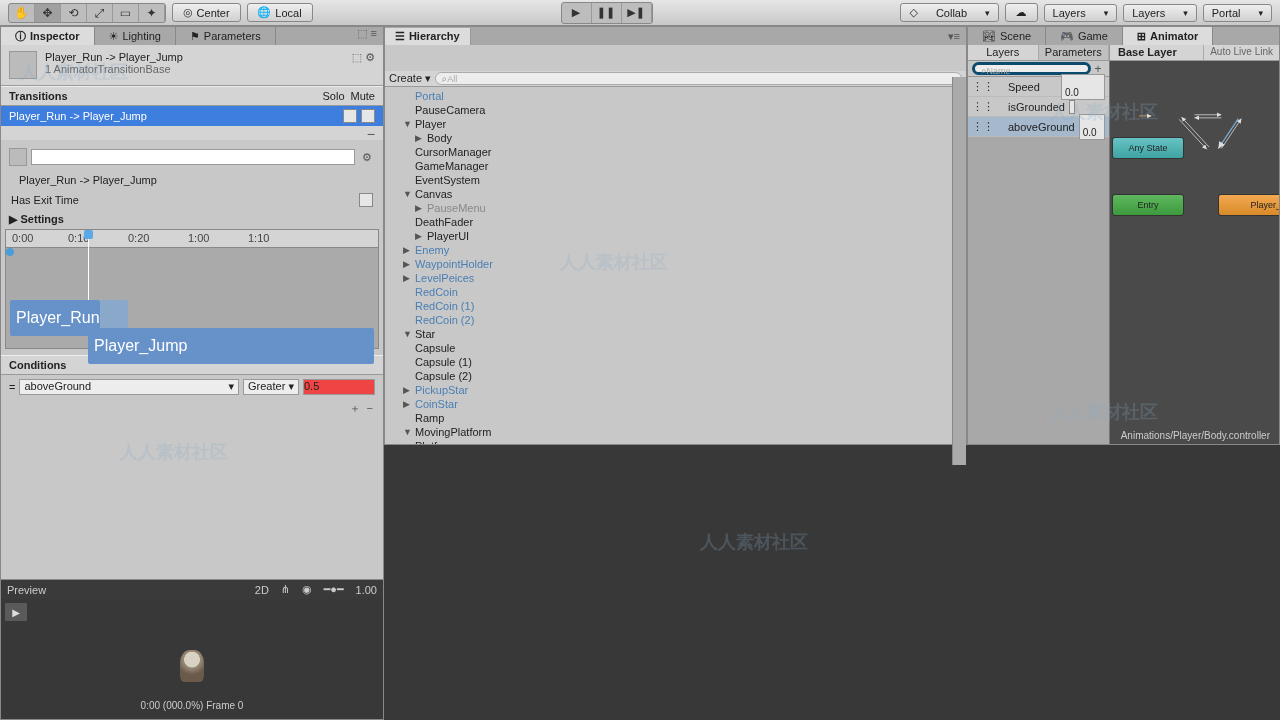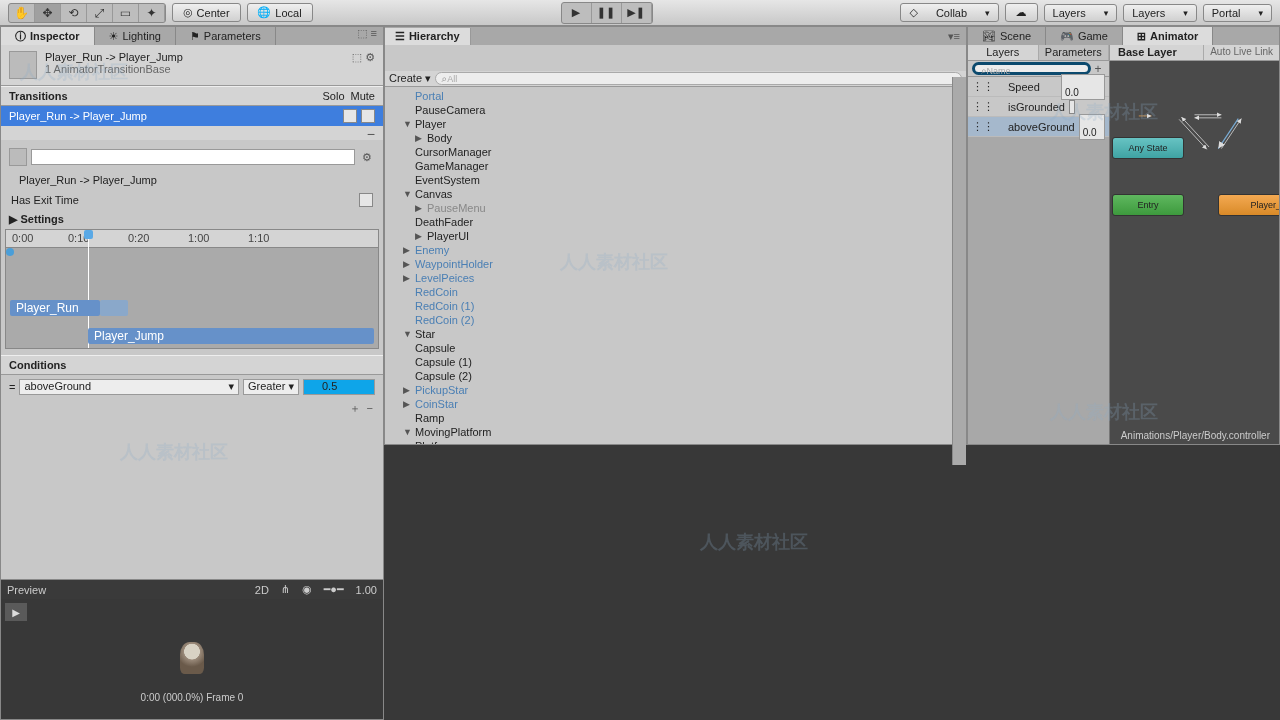--- a/index.html
+++ b/index.html
@@ -67,37 +67,37 @@
 .namefield{flex:1;height:16px;background:#fff;border:1px solid #999;padding:0 4px;}
 .gearic{width:16px;text-align:center;color:#555;}
 .proprow{display:flex;padding:3px 10px;align-items:center;gap:6px;}
 .proprow .cb{width:14px;height:14px;border:1px solid #888;background:#e6e6e6;}
 .settings{padding:3px 8px;font-weight:bold;}
 .timeline{height:120px;background:#aaa;border:1px solid #888;position:relative;margin:0 4px;}
 .timeruler{height:18px;background:#d4d4d4;border-bottom:1px solid #888;position:relative;font-size:9px;color:#444;}
 .tick{position:absolute;top:2px;}
 .playhead{position:absolute;top:0;bottom:0;width:1px;background:#fff;left:82px;}
 .playhead::before{content:"";position:absolute;top:0;left:-4px;width:9px;height:9px;background:#5aa9e6;border-radius:2px;}
-.tlbar{position:absolute;height:16px;border-radius:2px;font-size:12px;display:flex;align-items:center;padding:0 6px;}
+.tlbar{position:absolute;height:36px;border-radius:2px;font-size:16px;display:flex;align-items:center;padding:0 6px;}
 .tlbar.run{top:70px;left:4px;width:90px;background:#6691c9;color:#fff;}
 .tlbar.runfade{top:70px;left:94px;width:28px;background:#8aa8ca;}
 .tlbar.jump{top:98px;left:82px;right:4px;background:#6691c9;color:#fff;}
 .pmarker{position:absolute;top:18px;left:0;width:8px;height:8px;background:#4a9ed8;border-radius:50%;}
 .cond{padding:4px 8px;display:flex;gap:4px;align-items:center;}
 .condsel{flex:1;height:16px;background:#ededed;border:1px solid #999;padding:0 4px;display:flex;justify-content:space-between;}
 .condcomp{width:56px;height:16px;background:#ededed;border:1px solid #999;padding:0 4px;display:flex;justify-content:space-between;font-size:10px;}
-.condval{width:72px;height:16px;background:#0ea5e9;border:1px solid #999;padding:0 18px;}
+.condval{width:72px;height:16px;background:#ef4444;border:1px solid #999;padding:0 0;}
 .plusminus{text-align:right;padding:2px 10px;color:#555;}
 .preview{border-top:1px solid #888;margin-top:auto;}
 .prevhdr{background:#3a3a3a;color:#ccc;padding:3px 6px;display:flex;align-items:center;gap:12px;font-size:10px;}
 .prevhdr .sp{margin-left:auto;}
 .prevbody{height:120px;background:#383838;position:relative;display:flex;flex-direction:column;align-items:center;justify-content:flex-end;}
 .prevplay{position:absolute;top:4px;left:4px;width:22px;height:18px;background:#5a5a5a;color:#ddd;display:flex;align-items:center;justify-content:center;font-size:10px;}
 .sprite{width:24px;height:32px;margin-bottom:18px;background:radial-gradient(circle at 50% 30%,#d8d2c4 30%,#9a8a7a 32%,#6a5a4a 60%);border-radius:40% 40% 20% 20%;position:relative;}
-.prevfoot{color:#ccc;font-size:10px;padding-bottom:16px;}
+.prevfoot{color:#ccc;font-size:10px;padding-bottom:8px;}
 .watermark{position:absolute;color:rgba(140,170,200,0.25);font-size:18px;font-weight:bold;pointer-events:none;}
 .scrollthumb{position:absolute;right:0;width:14px;background:#aaa;border-left:1px solid #888;}
 .opts{margin-left:auto;font-size:11px;color:#555;padding-right:6px;}
 </style>
 </head>
 <body>
 
 <div class="toprow">
   <div class="toolgroup">
     <div class="toolbtn">✋</div>

